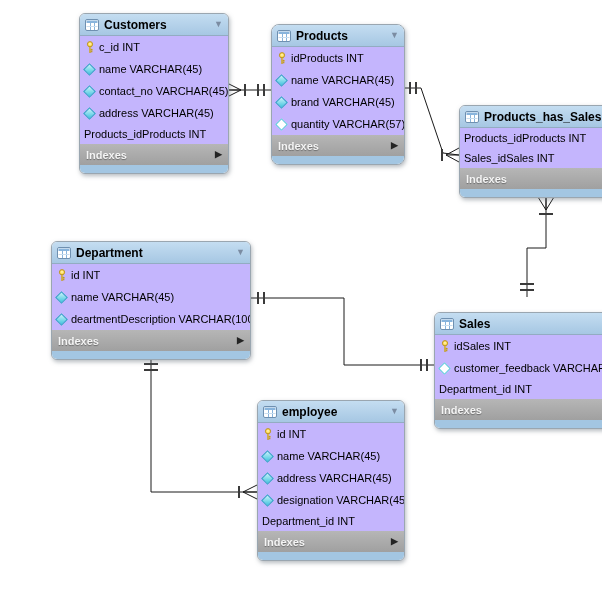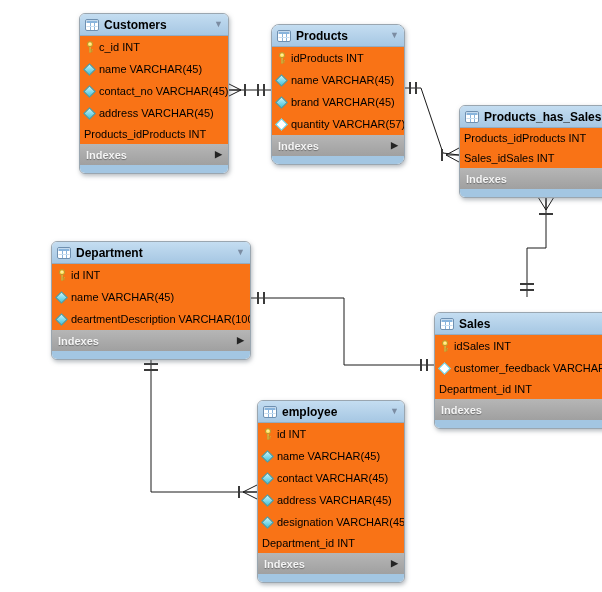--- a/index.html
+++ b/index.html
@@ -9,21 +9,21 @@
   .wire{stroke:#1a1a1a;stroke-width:1;fill:none;}
   .tick{stroke:#3a3a3a;stroke-width:2;fill:none;}
   .foot{stroke:#1a1a1a;stroke-width:1;fill:none;}
 
   .tbl{position:absolute;box-sizing:border-box;border:1px solid #9aa6b0;border-radius:6px;
        background:#fff;overflow:hidden;box-shadow:1px 2px 4px rgba(110,120,130,.5);}
   .thead{height:21px;display:flex;align-items:center;gap:5px;padding:0 5px;
          background:linear-gradient(#c4ddf1,#a6c7e3);border-bottom:1px solid #93acc2;}
   .ttitle{font-size:12px;font-weight:bold;color:#000;flex:1;white-space:nowrap;overflow:hidden;}
   .tarrow{font-size:9px;color:#7b8ca2;line-height:1;}
-  .row{display:flex;align-items:center;height:22px;padding:0 4px;gap:4px;background:#f97316;}
+  .row{display:flex;align-items:center;height:22px;padding:0 4px;gap:4px;background:#c4b5fd;}
   .row.fk{height:20px;}
   .ichold{width:11px;height:12px;display:flex;justify-content:center;align-items:center;flex:none;}
   .d{width:7px;height:7px;transform:rotate(45deg);
      background:linear-gradient(135deg,#c9f3f9,#3fc3dd);border:1px solid #2ea6c3;}
   .dh{width:7px;height:7px;transform:rotate(45deg);background:#fff;border:1px solid #57c7db;}
   .ctext{font-size:11px;color:#000;white-space:nowrap;}
   .tfoot{height:21px;display:flex;align-items:center;padding:0 6px;
          background:linear-gradient(#b6b6b6,#a0a0a0);color:#f4f4f4;font-weight:bold;
          font-size:11px;text-shadow:0 1px 1px rgba(0,0,0,.35);}
   .farrow{margin-left:auto;color:#242424;font-size:9px;text-shadow:none;line-height:1;}
@@ -313,26 +313,20 @@
     <div class="row">
       <span class="ichold">
           <span class="d"></span>
         </span>
       <span class="ctext">name VARCHAR(45)</span>
     </div>
     <div class="row">
       <span class="ichold">
           <span class="d"></span>
         </span>
-      <span class="ctext">contact VARCHAR(45)</span>
-    </div>
-    <div class="row">
-      <span class="ichold">
-          <span class="d"></span>
-        </span>
       <span class="ctext">address VARCHAR(45)</span>
     </div>
     <div class="row">
       <span class="ichold">
           <span class="d"></span>
         </span>
       <span class="ctext">designation VARCHAR(45)</span>
     </div>
     <div class="row fk">
       <span class="ctext">Department_id INT</span>

